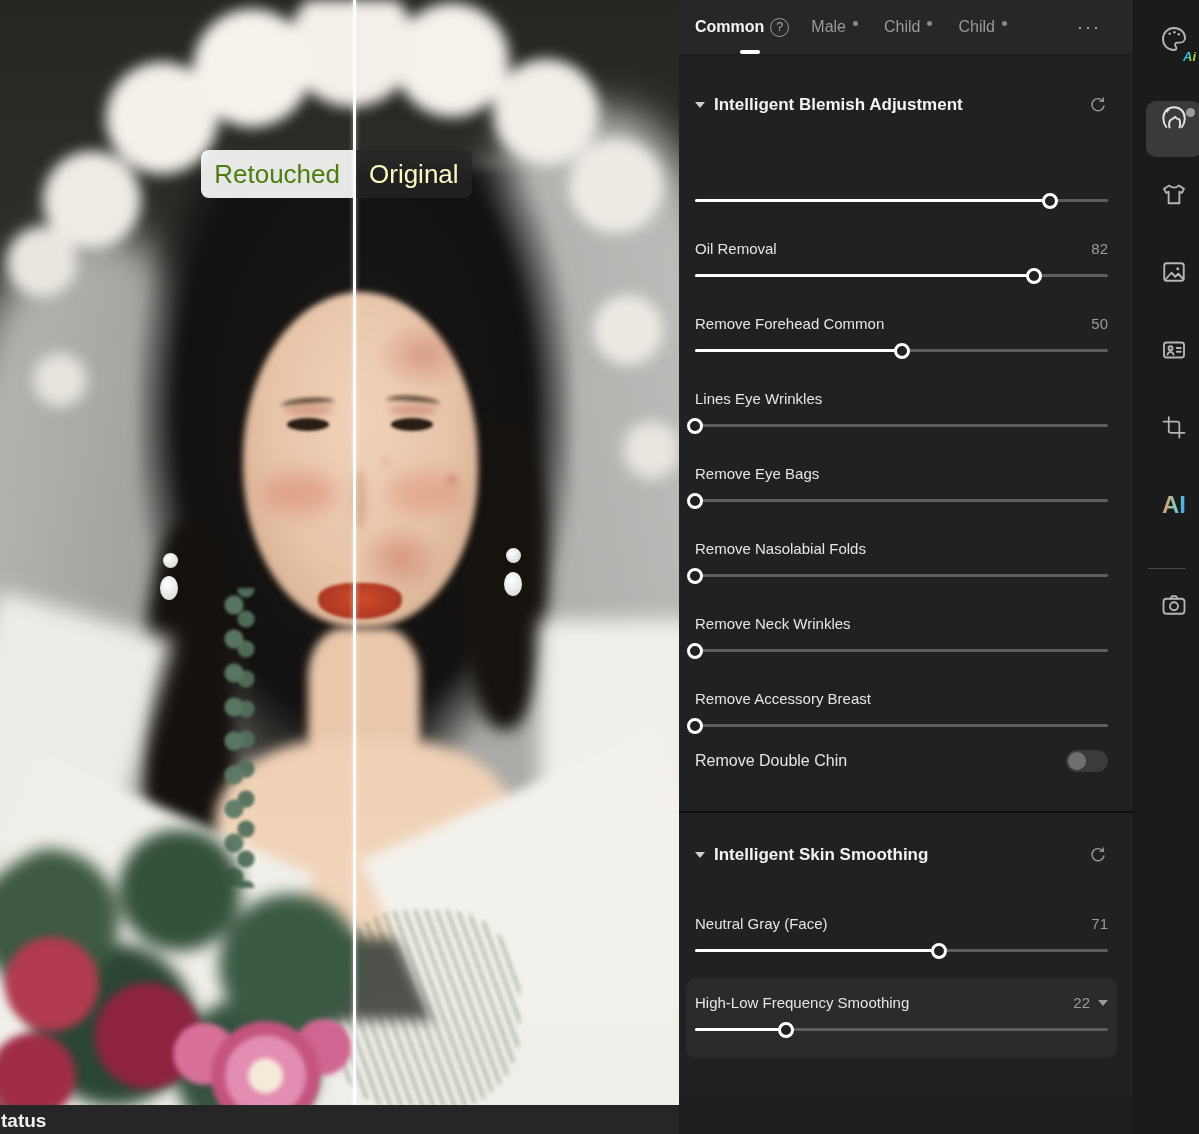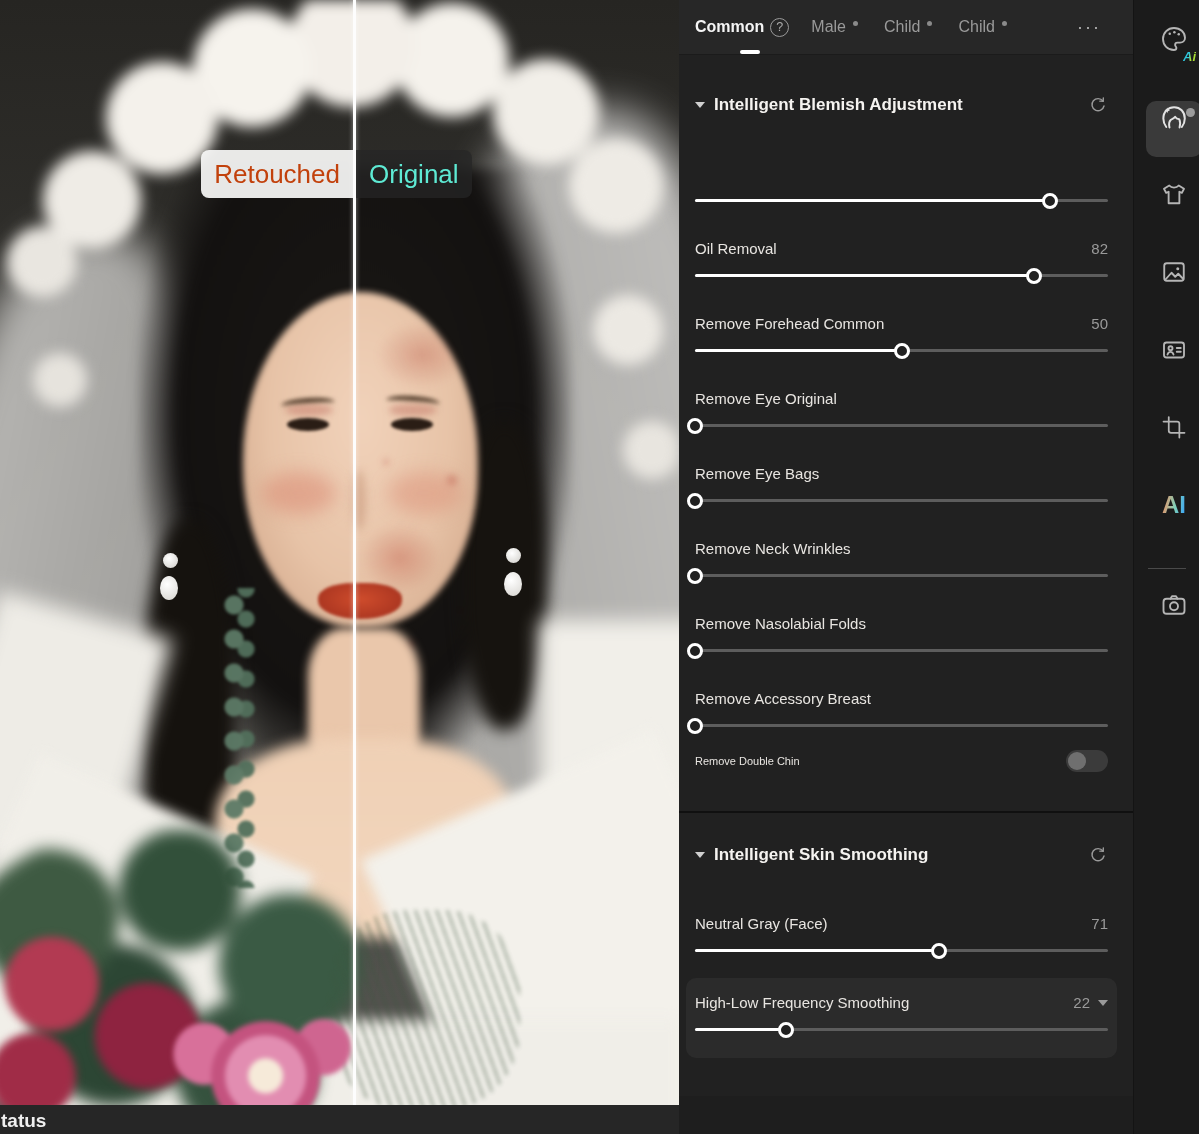--- a/index.html
+++ b/index.html
@@ -118,23 +118,23 @@
             background-image:
               radial-gradient(ellipse 66px 48px at 66px 355px, rgba(196,92,82,.32), transparent 70%),
               radial-gradient(ellipse 58px 50px at 44px 558px, rgba(205,95,85,.36), transparent 70%),
               radial-gradient(circle 11px at 96px 480px,  rgba(190,60,58,.4), transparent 70%),
               radial-gradient(circle 9px  at 58px 642px,  rgba(190,60,58,.42), transparent 70%),
               radial-gradient(circle 8px  at 104px 610px, rgba(190,60,58,.38), transparent 70%),
               radial-gradient(circle 7px  at 30px 462px,  rgba(190,60,58,.34), transparent 70%); }
   .split-line { left:353px; top:0; width:3px; height:1105px; background:#fdfdfd;
             box-shadow:0 0 5px rgba(255,255,255,.55); cursor:ew-resize; }
   .cmp-label { top:150px; height:48px; line-height:48px; font-size:26px; padding:0 13px; }
-  .cmp-left  { right:326px; background:rgba(248,248,246,.93); color:#c2410c;
+  .cmp-left  { right:326px; background:rgba(248,248,246,.93); color:#4d7c0f;
             border-radius:8px 0 0 8px; }
-  .cmp-right { left:356px; background:rgba(38,38,38,.74); color:#5eead4;
+  .cmp-right { left:356px; background:rgba(38,38,38,.74); color:#fef9c3;
             border-radius:0 8px 8px 0; }
 
   
   .status-bar { position:absolute; left:0; top:1105px; width:679px; height:29px;
             background:#262626; color:#f0f0f0; font-size:19px; font-weight:700;
             line-height:32px; padding-left:1px; overflow:hidden; }
 
   
   .panel { position:absolute; left:679px; top:0; width:454px; height:1096px;
            background:#212121; }
@@ -177,21 +177,21 @@
               border-radius:2px; }
   .slider-handle { position:absolute; top:-6.5px; width:16px; height:16px;
               border:3.5px solid #fff; background:#212121; border-radius:50%;
               transform:translateX(-50%); cursor:grab; }
   .slider-row.highlighted { background:#2b2b2b; border-radius:10px;
               margin:4px -9px 0; padding:0 9px; height:80px;text-align:right; }
   .slider-row.highlighted .top { left:9px; right:9px; }
   .slider-row.highlighted .slider-track { left:9px; right:9px; }
 
   .toggle-row { display:flex; align-items:center; height:52px; margin-top:-14px; }
-  .toggle-row .slider-label { font-size:11px; }
+  .toggle-row .slider-label { font-size:16px; }
   .toggle { margin-left:auto; width:42px; height:22px; background:#3b3b3b;
               border-radius:11px; position:relative; cursor:pointer; }
   .toggle .knob { position:absolute; left:2px; top:2px; width:18px; height:18px;
               background:#6f6f6f; border-radius:50%; }
 
   .section-gap { height:2px; background:#101010; margin:24px -25px 0 -16px; }
   .sec-2 .sec-header { margin-top:28px; }
   .rows-2 > .slider-row:first-child { margin-top:30px; }
 
   
@@ -333,21 +333,21 @@
       </span>
     </div>
     <div class="slider-track">
       <div class="slider-fill" style="width: 50%;"></div>
       <div class="slider-handle" style="left: 50%;"></div>
     </div>
   </div>
 
   <div class="slider-row">
     <div class="top">
-      <span class="slider-label">Remove Eye Original</span>
+      <span class="slider-label">Lines Eye Wrinkles</span>
       <span class="slider-valwrap">
         <span class="slider-value"></span>
 
       </span>
     </div>
     <div class="slider-track">
       <div class="slider-fill" style="width: 0%;"></div>
       <div class="slider-handle" style="left: 0%;"></div>
     </div>
   </div>
@@ -361,35 +361,35 @@
       </span>
     </div>
     <div class="slider-track">
       <div class="slider-fill" style="width: 0%;"></div>
       <div class="slider-handle" style="left: 0%;"></div>
     </div>
   </div>
 
   <div class="slider-row">
     <div class="top">
-      <span class="slider-label">Remove Neck Wrinkles</span>
+      <span class="slider-label">Remove Nasolabial Folds</span>
       <span class="slider-valwrap">
         <span class="slider-value"></span>
 
       </span>
     </div>
     <div class="slider-track">
       <div class="slider-fill" style="width: 0%;"></div>
       <div class="slider-handle" style="left: 0%;"></div>
     </div>
   </div>
 
   <div class="slider-row">
     <div class="top">
-      <span class="slider-label">Remove Nasolabial Folds</span>
+      <span class="slider-label">Remove Neck Wrinkles</span>
       <span class="slider-valwrap">
         <span class="slider-value"></span>
 
       </span>
     </div>
     <div class="slider-track">
       <div class="slider-fill" style="width: 0%;"></div>
       <div class="slider-handle" style="left: 0%;"></div>
     </div>
   </div>

